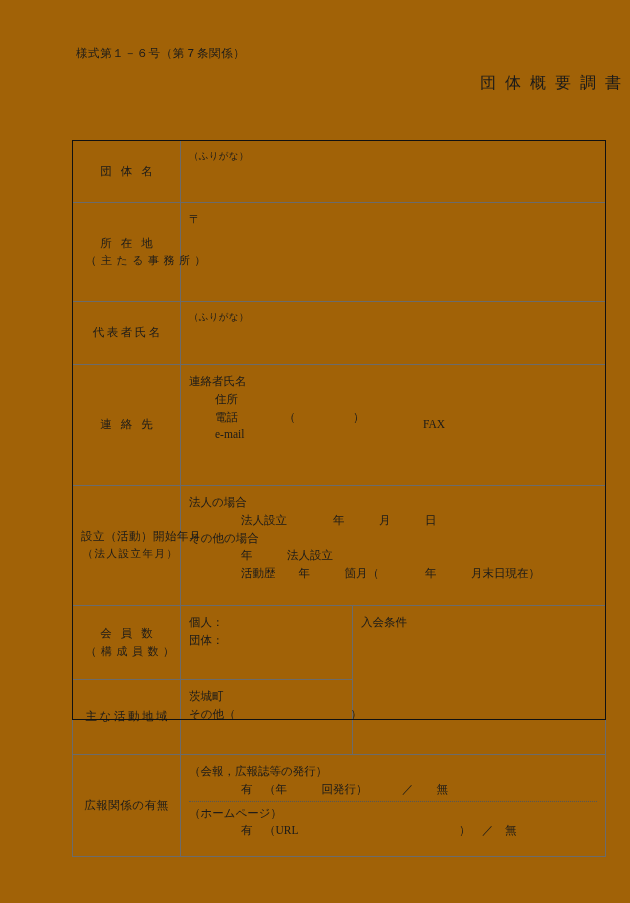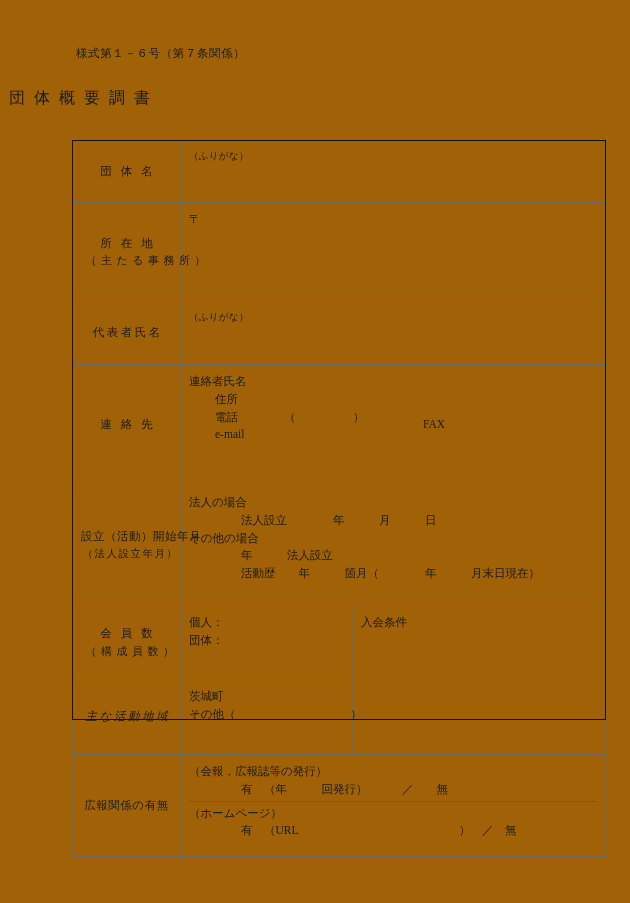--- a/index.html
+++ b/index.html
@@ -29,22 +29,22 @@
     top: 46px;
     font-size: 11.5px;
     letter-spacing: 0.6px;
     white-space: nowrap;
   }
 
   .doc-title {
     position: absolute;
     left: 0;
     right: 0;
-    top: 88px;
-    text-align: left;
+    top: 73px;
+    text-align: right;
     font-size: 16px;
     letter-spacing: 9px;
     text-indent: 9px;
     white-space: nowrap;
   }
 
   
   .form-table {
     position: absolute;
     left: 72px;
@@ -211,21 +211,21 @@
       <td class="cell">
         <span class="line">個人：</span>
         <span class="line">団体：</span>
       </td>
       <td class="cell" rowspan="2">
         <span class="line">入会条件</span>
       </td>
     </tr>
 
     <tr>
-      <td class="lbl" style="height:58px;font-style:italic;">
+      <td class="lbl" style="height:58px;">
         <span class="wide3">主な活動地域</span>
       </td>
       <td class="cell">
         <span class="line">茨城町</span>
         <span class="line">その他（　　　　　　　　　　）</span>
       </td>
     </tr>
 
     <tr>
       <td class="lbl" style="height:85px;">

